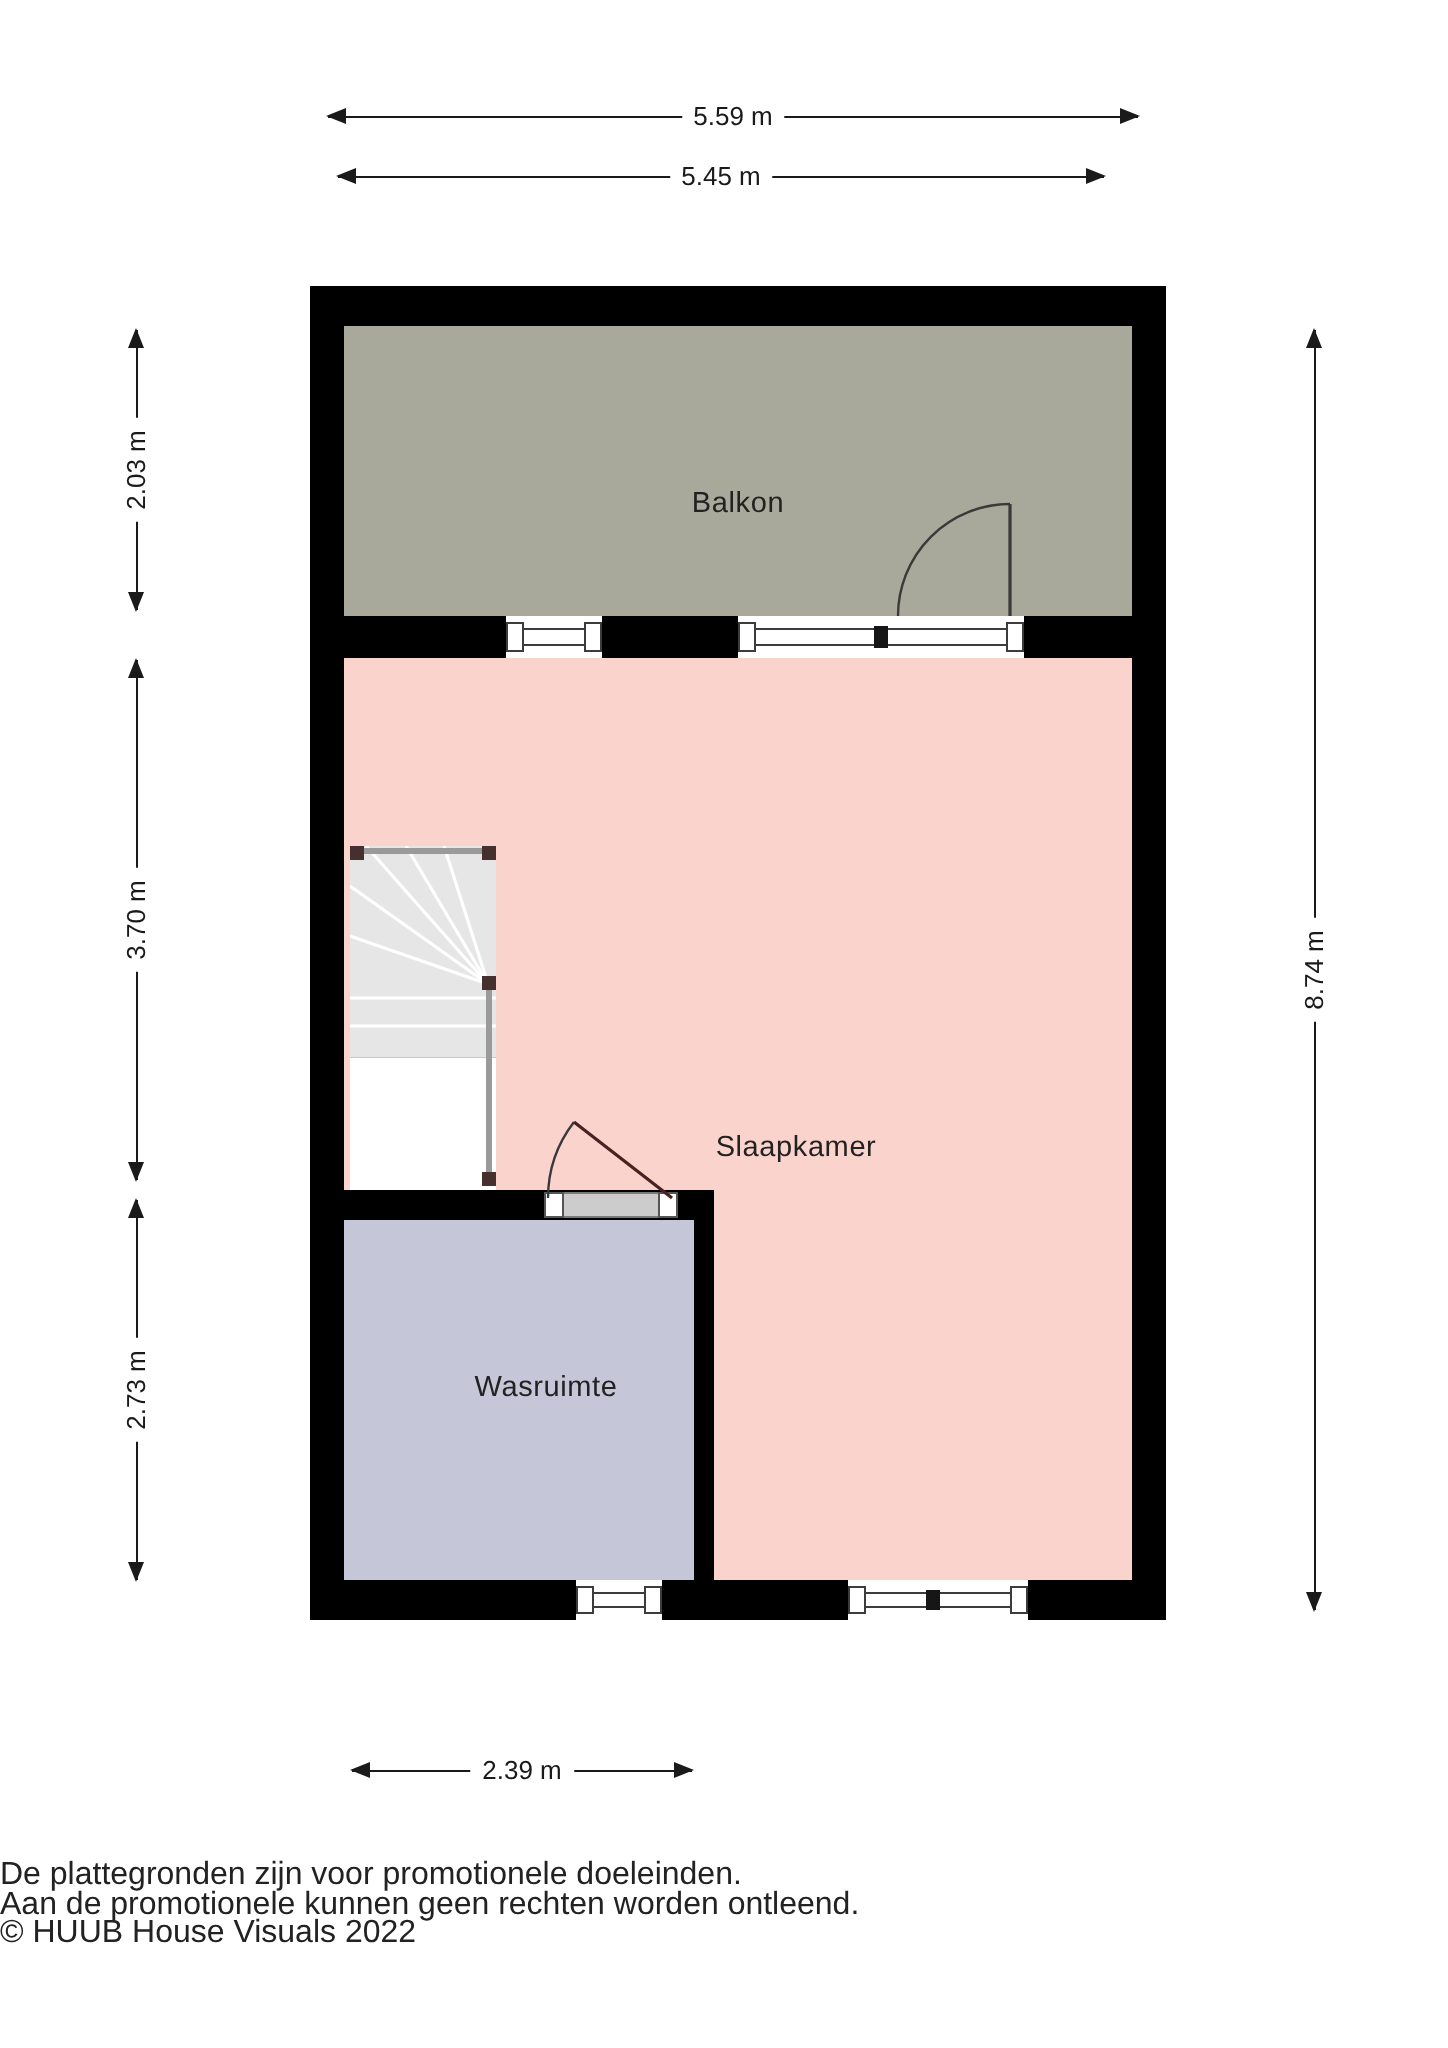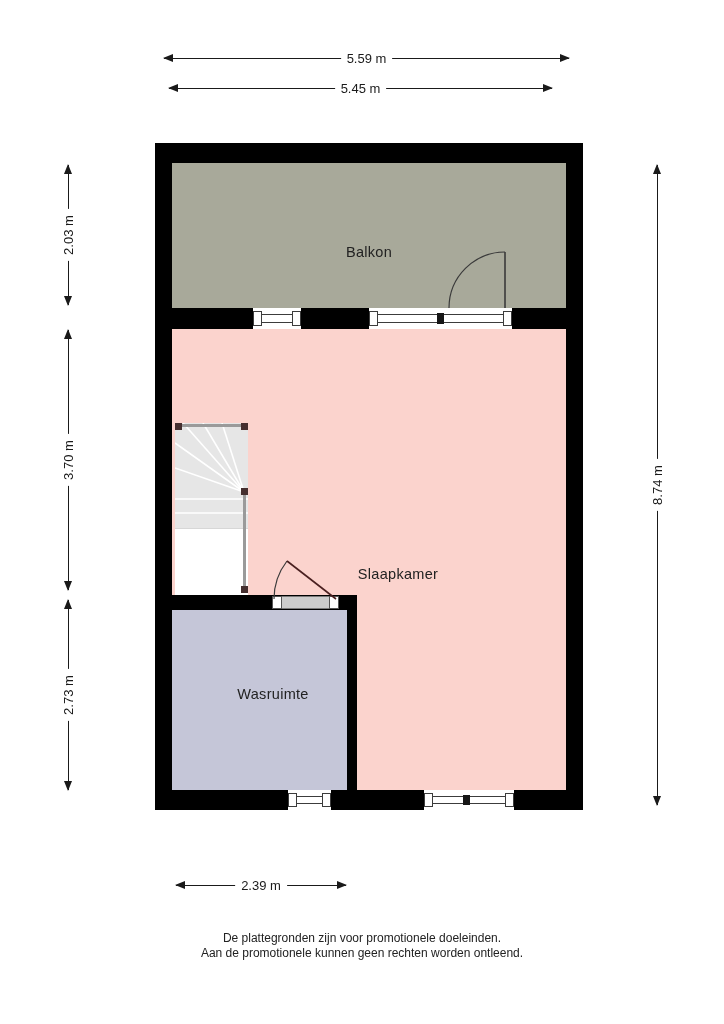--- a/index.html
+++ b/index.html
@@ -30,21 +30,21 @@
   .dim .line { position:absolute; background:#1a1a1a; }
   .dim.h .line { left:1px; right:1px; top:50%; height:1px; }
   .dim.v .line { top:1px; bottom:1px; left:50%; width:1px; }
   .dim .label { position:absolute; left:50%; top:50%; background:#ffffff; color:#1a1a1a; font-size:13px; padding:0 6px; white-space:nowrap; }
   .dim.h .label { transform:translate(-50%,-50%); }
   .dim.v .label { transform:translate(-50%,-50%) rotate(-90deg); }
   .dim.h::before { content:''; position:absolute; left:0; top:50%; transform:translateY(-50%); border-top:4px solid transparent; border-bottom:4px solid transparent; border-right:10px solid #1a1a1a; }
   .dim.h::after { content:''; position:absolute; right:0; top:50%; transform:translateY(-50%); border-top:4px solid transparent; border-bottom:4px solid transparent; border-left:10px solid #1a1a1a; }
   .dim.v::before { content:''; position:absolute; top:0; left:50%; transform:translateX(-50%); border-left:4px solid transparent; border-right:4px solid transparent; border-bottom:10px solid #1a1a1a; }
   .dim.v::after { content:''; position:absolute; bottom:0; left:50%; transform:translateX(-50%); border-left:4px solid transparent; border-right:4px solid transparent; border-top:10px solid #1a1a1a; }
-  .footer { position:absolute; left:0; right:0; top:931px; text-align:center; font-size:12px; line-height:14.5px; color:#222222; }
+  .footer { position:absolute; left:0; right:0; top:931px; text-align:left; font-size:16px; line-height:14.5px; color:#222222; }
 </style>
 </head>
 <body>
 
 <div class="page">
 
   <div class="dim h" style="left:163px;top:50px;width:407px;height:16px;">
     <div class="line"></div>
     <span class="label">5.59 m</span>
   </div>
@@ -135,15 +135,16 @@
     <line x1="70" y1="46" x2="21" y2="8" stroke="#4a2020" stroke-width="1.6"></line>
   </svg>
 
   <span class="room-label" style="left:369px;top:252px;">Balkon</span>
   <span class="room-label" style="left:398px;top:530px;margin-top:44px;">Slaapkamer</span>
   <span class="room-label" style="left:273px;top:694px;">Wasruimte</span>
 
   <div class="footer">
     <div>De plattegronden zijn voor promotionele doeleinden.</div>
     <div>Aan de promotionele kunnen geen rechten worden ontleend.</div>
+    <div>© HUUB House Visuals 2022</div>
   </div>
 
 </div>
 
 </body></html>

